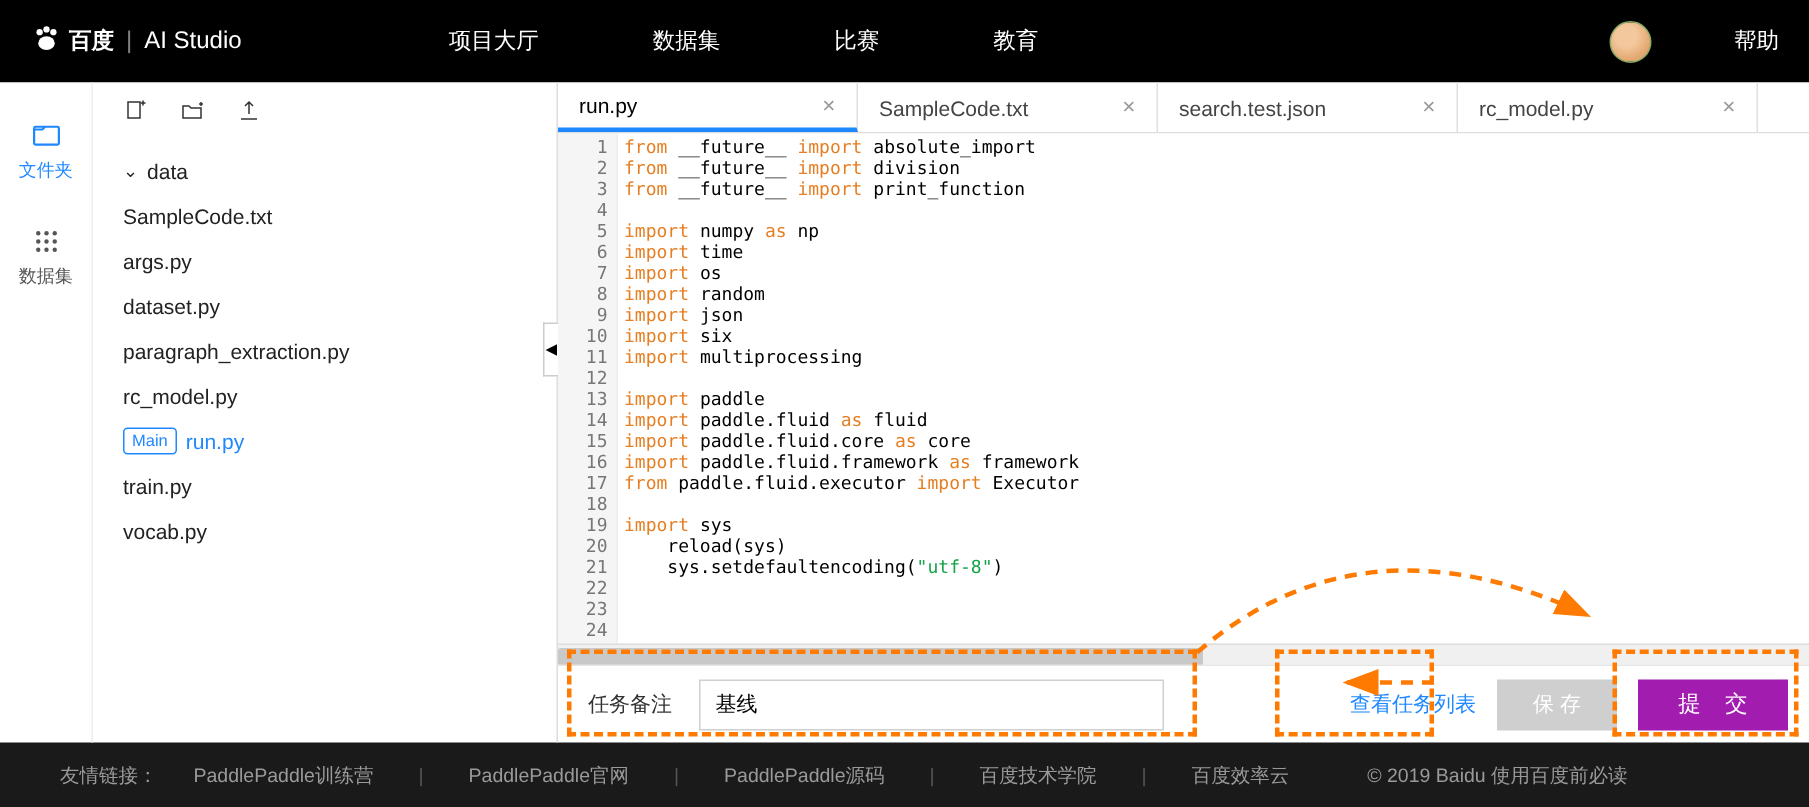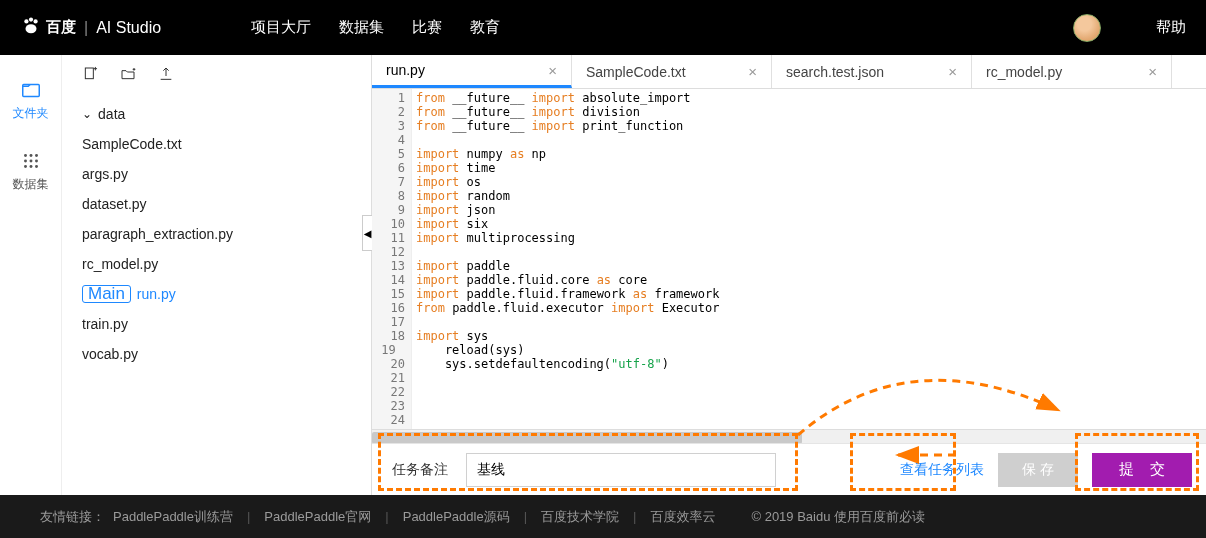--- a/index.html
+++ b/index.html
@@ -2,21 +2,21 @@
 <html><head>
 <meta charset="utf-8">
 <style>
 * { margin:0; padding:0; box-sizing:border-box; }
 body { font-family:"Microsoft YaHei",Arial,sans-serif; font-size:13px; background:#fff; width:1206px; height:538px; overflow:hidden; position:relative; }
 
 
 .topnav { height:55px; background:#000; display:flex; align-items:center; color:#fff; padding:0 20px; }
 .logo-area { display:flex; align-items:center; gap:8px; font-size:16px; font-weight:500; }
 .baidu-paw { display:flex; align-items:center; gap:4px; font-weight:bold; font-size:15px; }
-.navlink { margin-right:28px; color:#fff; font-size:15px; }
+.navlink { margin-left:48px; margin-right:28px; color:#fff; font-size:15px; }
 .navlinks { display:flex; margin-left:90px; }
 .right-nav { margin-left:auto; display:flex; align-items:center; gap:55px;justify-content:center; }
 .avatar { width:28px; height:28px; border-radius:50%; background:radial-gradient(circle at 40% 35%, #f4c89d 30%, #e2a76f 70%); border:1px solid #8a6; }
 
 
 .main { display:flex; height:440px; background:#fff; }
 
 
 .iconrail { width:62px; border-right:1px solid #eee; display:flex; flex-direction:column; align-items:center; padding-top:24px; gap:28px; }
 .iconrail .ritem { display:flex; flex-direction:column; align-items:center; gap:4px; font-size:12px; color:#555; cursor:pointer; }
@@ -25,21 +25,21 @@
 
 
 .filepanel { width:310px; border-right:1px solid #ddd; display:flex; flex-direction:column; }
 .file-toolbar { height:40px; display:flex; align-items:center; gap:22px; padding-left:20px; color:#444; }
 .file-toolbar svg { width:16px; height:16px; cursor:pointer; }
 .filetree { padding:4px 0; overflow:auto; }
 .folder-row, .file-row { height:30px; display:flex; align-items:center; padding-left:20px; font-size:14px; color:#222; cursor:pointer; }
 .folder-row .chev { margin-right:6px; font-size:12px; }
 .file-row { padding-left:20px; }
 .file-row.selected { color:#1e88ff; }
-.main-tag { display:inline-block; border:1px solid #1e88ff; color:#1e88ff; border-radius:3px; font-size:17px; padding:0 5px; margin-right:6px; line-height:16px; }
+.main-tag { display:inline-block; border:1px solid #1e88ff; color:#1e88ff; border-radius:3px; font-size:11px; padding:0 5px; margin-right:6px; line-height:16px; }
 
 
 .editor-area { flex:1; display:flex; flex-direction:column; position:relative; }
 .tabs { height:40px; display:flex; border-bottom:1px solid #ddd; font-size:14px; }
 .tab { width:200px; display:flex; align-items:center; justify-content:space-between; padding:0 14px; border-right:1px solid #e0e0e0; color:#444; cursor:pointer; }
 .tab.active { border-bottom:3px solid #1e88ff; color:#000; }
 .tab .close { color:#999; font-size:15px; }
 .code-wrap { flex:1; display:flex; position:relative; }
 .collapse-handle { position:absolute; left:-10px; top:160px; width:10px; height:36px; background:#fff; border:1px solid #ccc; border-right:none; display:flex; align-items:center; justify-content:center; font-size:10px; cursor:pointer; z-index:5; }
 .gutter { width:40px; background:#f5f5f5; border-right:1px solid #eee; text-align:right; padding:2px 6px 2px 0; font-family:Consolas,monospace; font-size:12px; color:#777; line-height:14px; }
@@ -57,21 +57,21 @@
 .task-input { width:310px; height:34px; border:1px solid #d0d0d0; padding:0 10px; font-size:14px; }
 .linkbtn { color:#1e88ff; font-size:14px; background:none; border:none; cursor:pointer; }
 .savebtn { width:80px; height:34px; background:#cfcfcf; color:#fff; border:none; font-size:14px; }
 .submitbtn { width:100px; height:34px; background:#a21caf; color:#fff; border:none; font-size:15px; letter-spacing:6px; padding-left:6px; cursor:pointer; }
 
 
 .dashbox { position:absolute; border:3px dashed #ff7a00; pointer-events:none; z-index:50; }
 .dash-arrow { position:absolute; pointer-events:none; z-index:49; }
 
 
-.footer { height:43px; width:1206px; background:#1a1a1a; color:#9a9a9a; font-size:13px; display:flex; align-items:center; padding:0 40px; gap:8px; }
+.footer { height:43px; width:1206px; background:#1a1a1a; color:#9a9a9a; font-size:13px; display:flex; align-items:center; padding:0 40px; gap:24px; }
 .footer .flink { color:#9a9a9a; }
 .footer .sep { color:#555; margin:0 6px; }
 </style>
 </head>
 <body>
 
 <div class="topnav">
   <div class="logo-area">
     <span class="baidu-paw">
       <span>
@@ -205,41 +205,42 @@
           <div style="height: 14px;">9</div>
           <div style="height: 14px;">10</div>
           <div style="height: 14px;">11</div>
           <div style="height: 14px;">12</div>
           <div style="height: 14px;">13</div>
           <div style="height: 14px;">14</div>
           <div style="height: 14px;">15</div>
           <div style="height: 14px;">16</div>
           <div style="height: 14px;">17</div>
           <div style="height: 14px;">18</div>
-          <div style="height: 14px; text-align: center;">19</div>
+          <div style="height: 14px;">19</div>
           <div style="height: 14px;">20</div>
           <div style="height: 14px;">21</div>
           <div style="height: 14px;">22</div>
           <div style="height: 14px;">23</div>
           <div style="height: 14px;">24</div>
         </div>
       <div class="codelines" id="codelines">
           <div class="ln"><span class="kw-or">from</span> __future__ <span class="kw-or">import</span> absolute_import</div>
           <div class="ln"><span class="kw-or">from</span> __future__ <span class="kw-or">import</span> division</div>
           <div class="ln"><span class="kw-or">from</span> __future__ <span class="kw-or">import</span> print_function</div>
           <div class="ln"></div>
           <div class="ln"><span class="kw-or">import</span> numpy <span class="kw-or">as</span> np</div>
           <div class="ln"><span class="kw-or">import</span> time</div>
           <div class="ln"><span class="kw-or">import</span> os</div>
           <div class="ln"><span class="kw-or">import</span> random</div>
           <div class="ln"><span class="kw-or">import</span> json</div>
           <div class="ln"><span class="kw-or">import</span> six</div>
           <div class="ln"><span class="kw-or">import</span> multiprocessing</div>
           <div class="ln"></div>
           <div class="ln"><span class="kw-or">import</span> paddle</div>
+          <div class="ln"><span class="kw-or">import</span> paddle.fluid <span class="kw-or">as</span> fluid</div>
           <div class="ln"><span class="kw-or">import</span> paddle.fluid.core <span class="kw-or">as</span> core</div>
           <div class="ln"><span class="kw-or">import</span> paddle.fluid.framework <span class="kw-or">as</span> framework</div>
           <div class="ln"><span class="kw-or">from</span> paddle.fluid.executor <span class="kw-or">import</span> Executor</div>
           <div class="ln"></div>
           <div class="ln"><span class="kw-or">import</span> sys</div>
           <div class="ln">    reload(sys)</div>
           <div class="ln">    sys.setdefaultencoding(<span class="kw-gr">"utf-8"</span>)</div>
           <div class="ln"></div>
         </div>
     </div>

